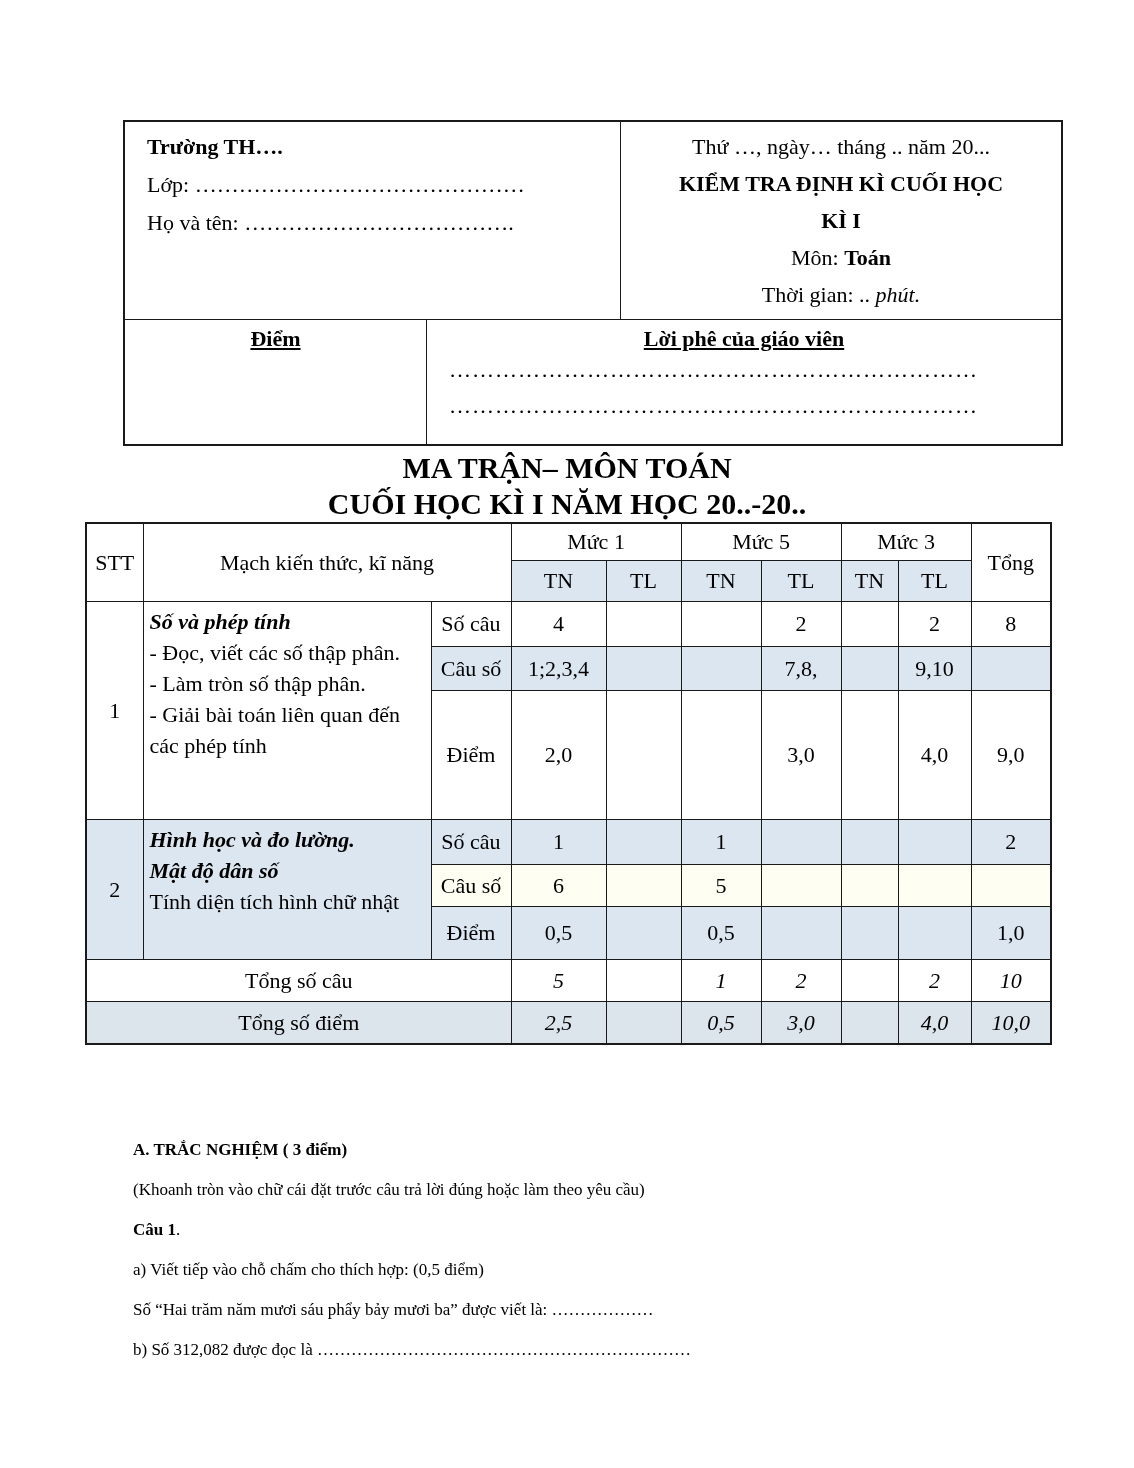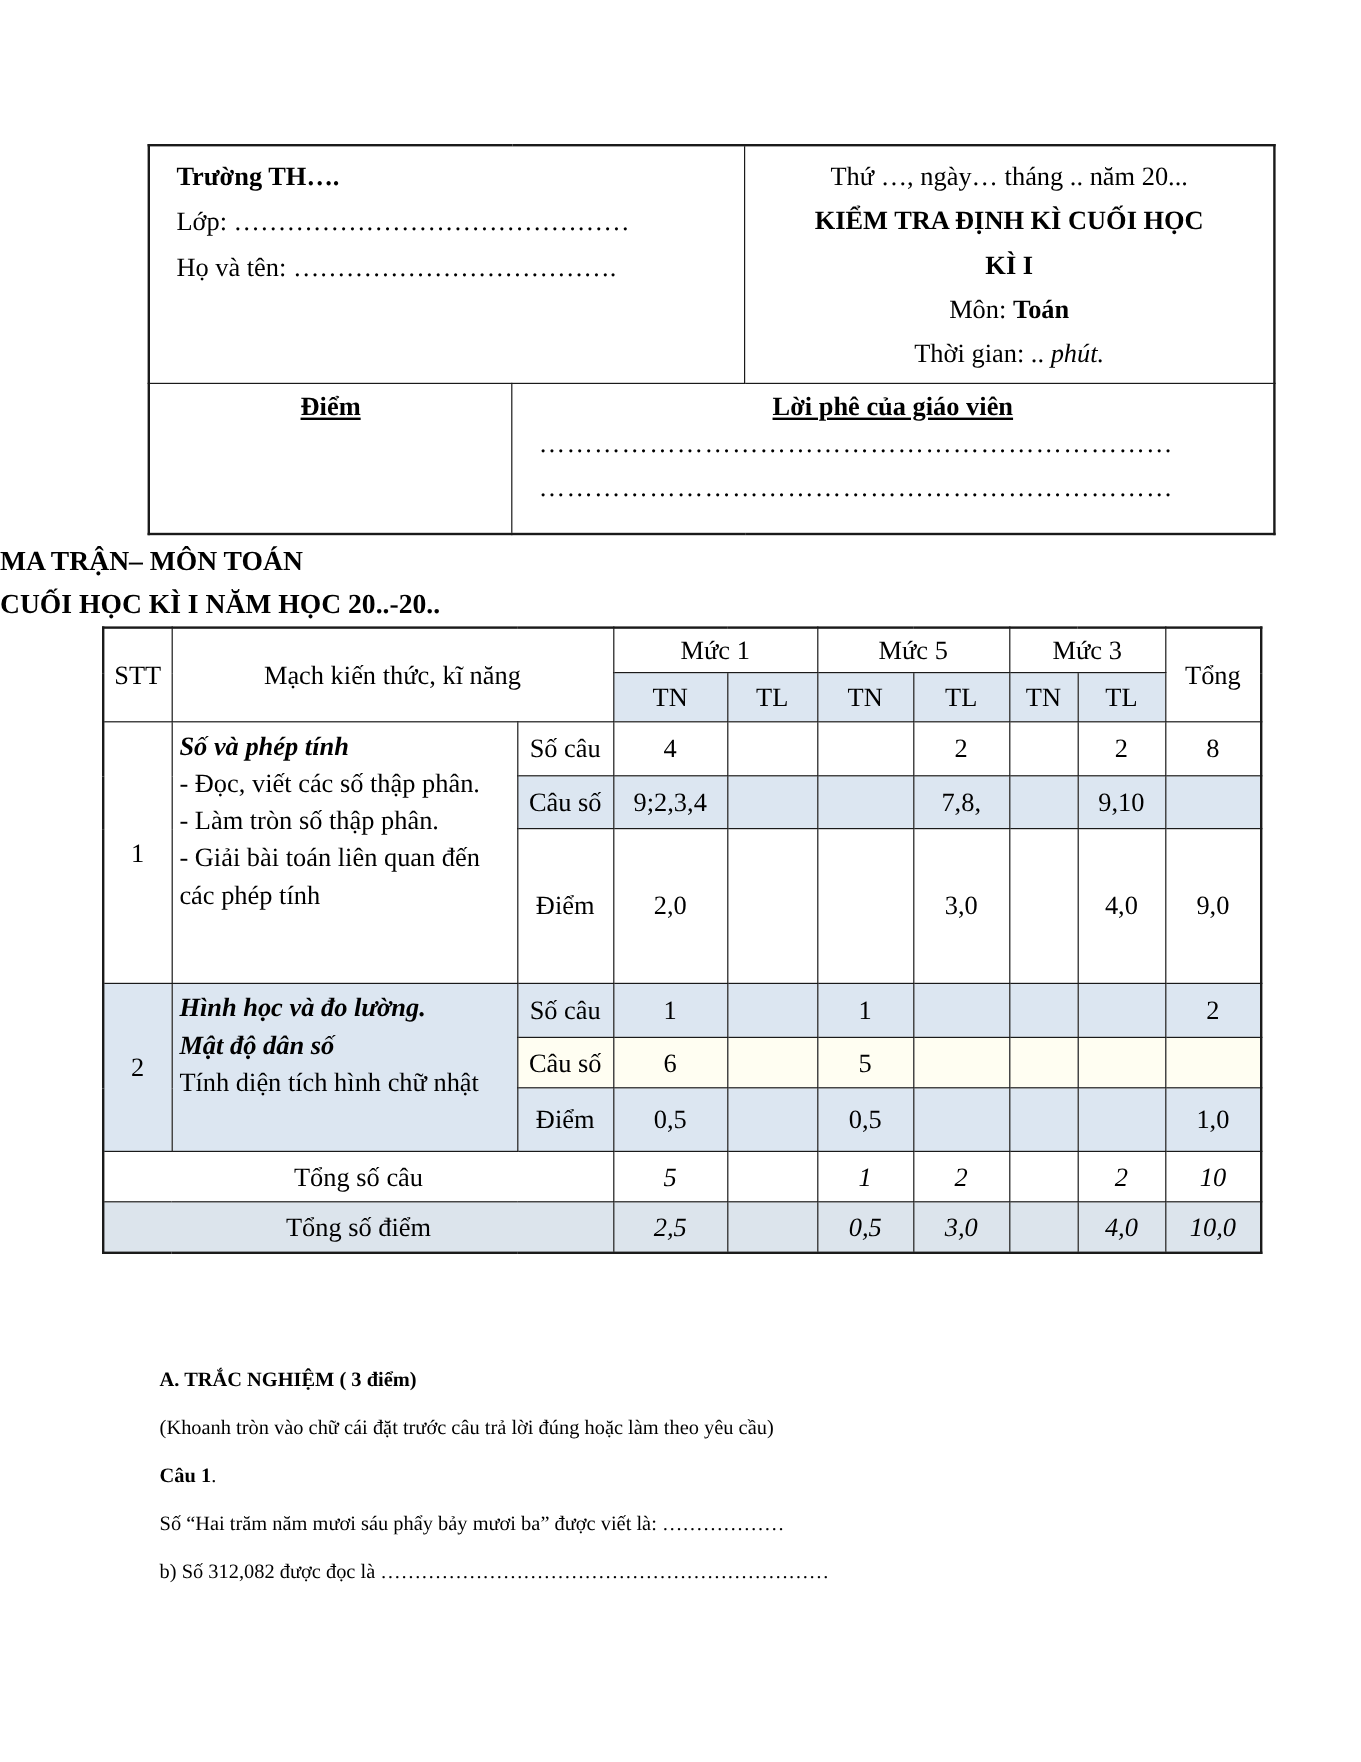--- a/index.html
+++ b/index.html
@@ -26,21 +26,21 @@
   .exam-cell{width:396px;text-align:center;}
   .exam-cell div{line-height:37px;}
   .score-cell{width:257px;height:100px;text-align:center;}
   .comment-cell{text-align:center;margin-top:36px;}
   .dotted{line-height:36px;text-align:left;letter-spacing:1px;}
   .b{font-weight:bold;}
   .i{font-style:italic;}
   .bi{font-weight:bold;font-style:italic;margin-left:24px;}
   .u{text-decoration:underline;}
   
-  .matrix-title{position:absolute;left:0;top:450px;width:1134px;text-align:left;font-weight:bold;font-size:23px;line-height:36px;}
+  .matrix-title{position:absolute;left:0;top:450px;width:1134px;text-align:center;font-weight:bold;font-size:30px;line-height:36px;}
   
   .matrix{position:absolute;left:85px;top:522px;border:2px solid #1a1a1a;table-layout:fixed;}
   .matrix td,.matrix th{border:1px solid #1a1a1a;padding:0 4px;font-weight:normal;font-size:22px;overflow:hidden;}
   .matrix .c{text-align:center;vertical-align:middle;}
   .matrix .desc{vertical-align:top;text-align:left;padding:4px 6px;line-height:31px;}
   .matrix .desc div{margin:0;}
   .h1row th{height:36px;}
   .h2row th{height:40px;}
   .r-socau td{height:44px;}
   .r-causo td{height:43px;}
@@ -140,21 +140,21 @@
       <td class="c">4</td>
       <td class="c"></td>
       <td class="c"></td>
       <td class="c">2</td>
       <td class="c"></td>
       <td class="c">2</td>
       <td class="c">8</td>
     </tr>
     <tr class="r-causo">
       <td class="c shade">Câu số</td>
-      <td class="c shade">9;2,3,4</td>
+      <td class="c shade">1;2,3,4</td>
       <td class="c shade"></td>
       <td class="c shade"></td>
       <td class="c shade">7,8,</td>
       <td class="c shade"></td>
       <td class="c shade">9,10</td>
       <td class="c shade"></td>
     </tr>
     <tr class="r-diem1">
       <td class="c">Điểm</td>
       <td class="c b">2,0</td>
@@ -223,17 +223,18 @@
       <td class="c bi shade2">4,0</td>
       <td class="c bi shade2">10,0</td>
     </tr>
   </tbody>
     </table>
 
   <div class="section-a">
     <div class="sa-heading">A. TRẮC NGHIỆM ( 3 điểm)</div>
     <div>(Khoanh tròn vào chữ cái đặt trước câu trả lời đúng hoặc làm theo yêu cầu)</div>
     <div><span class="b">Câu 1</span><span>.</span></div>
+    <div>a) Viết tiếp vào chỗ chấm cho thích hợp: (0,5 điểm)</div>
     <div>Số “Hai trăm năm mươi sáu phẩy bảy mươi ba” được viết là: ………………</div>
     <div>b) Số 312,082 được đọc là  …………………………………………………………</div>
   </div>
 
 </div>
 
 </body></html>

